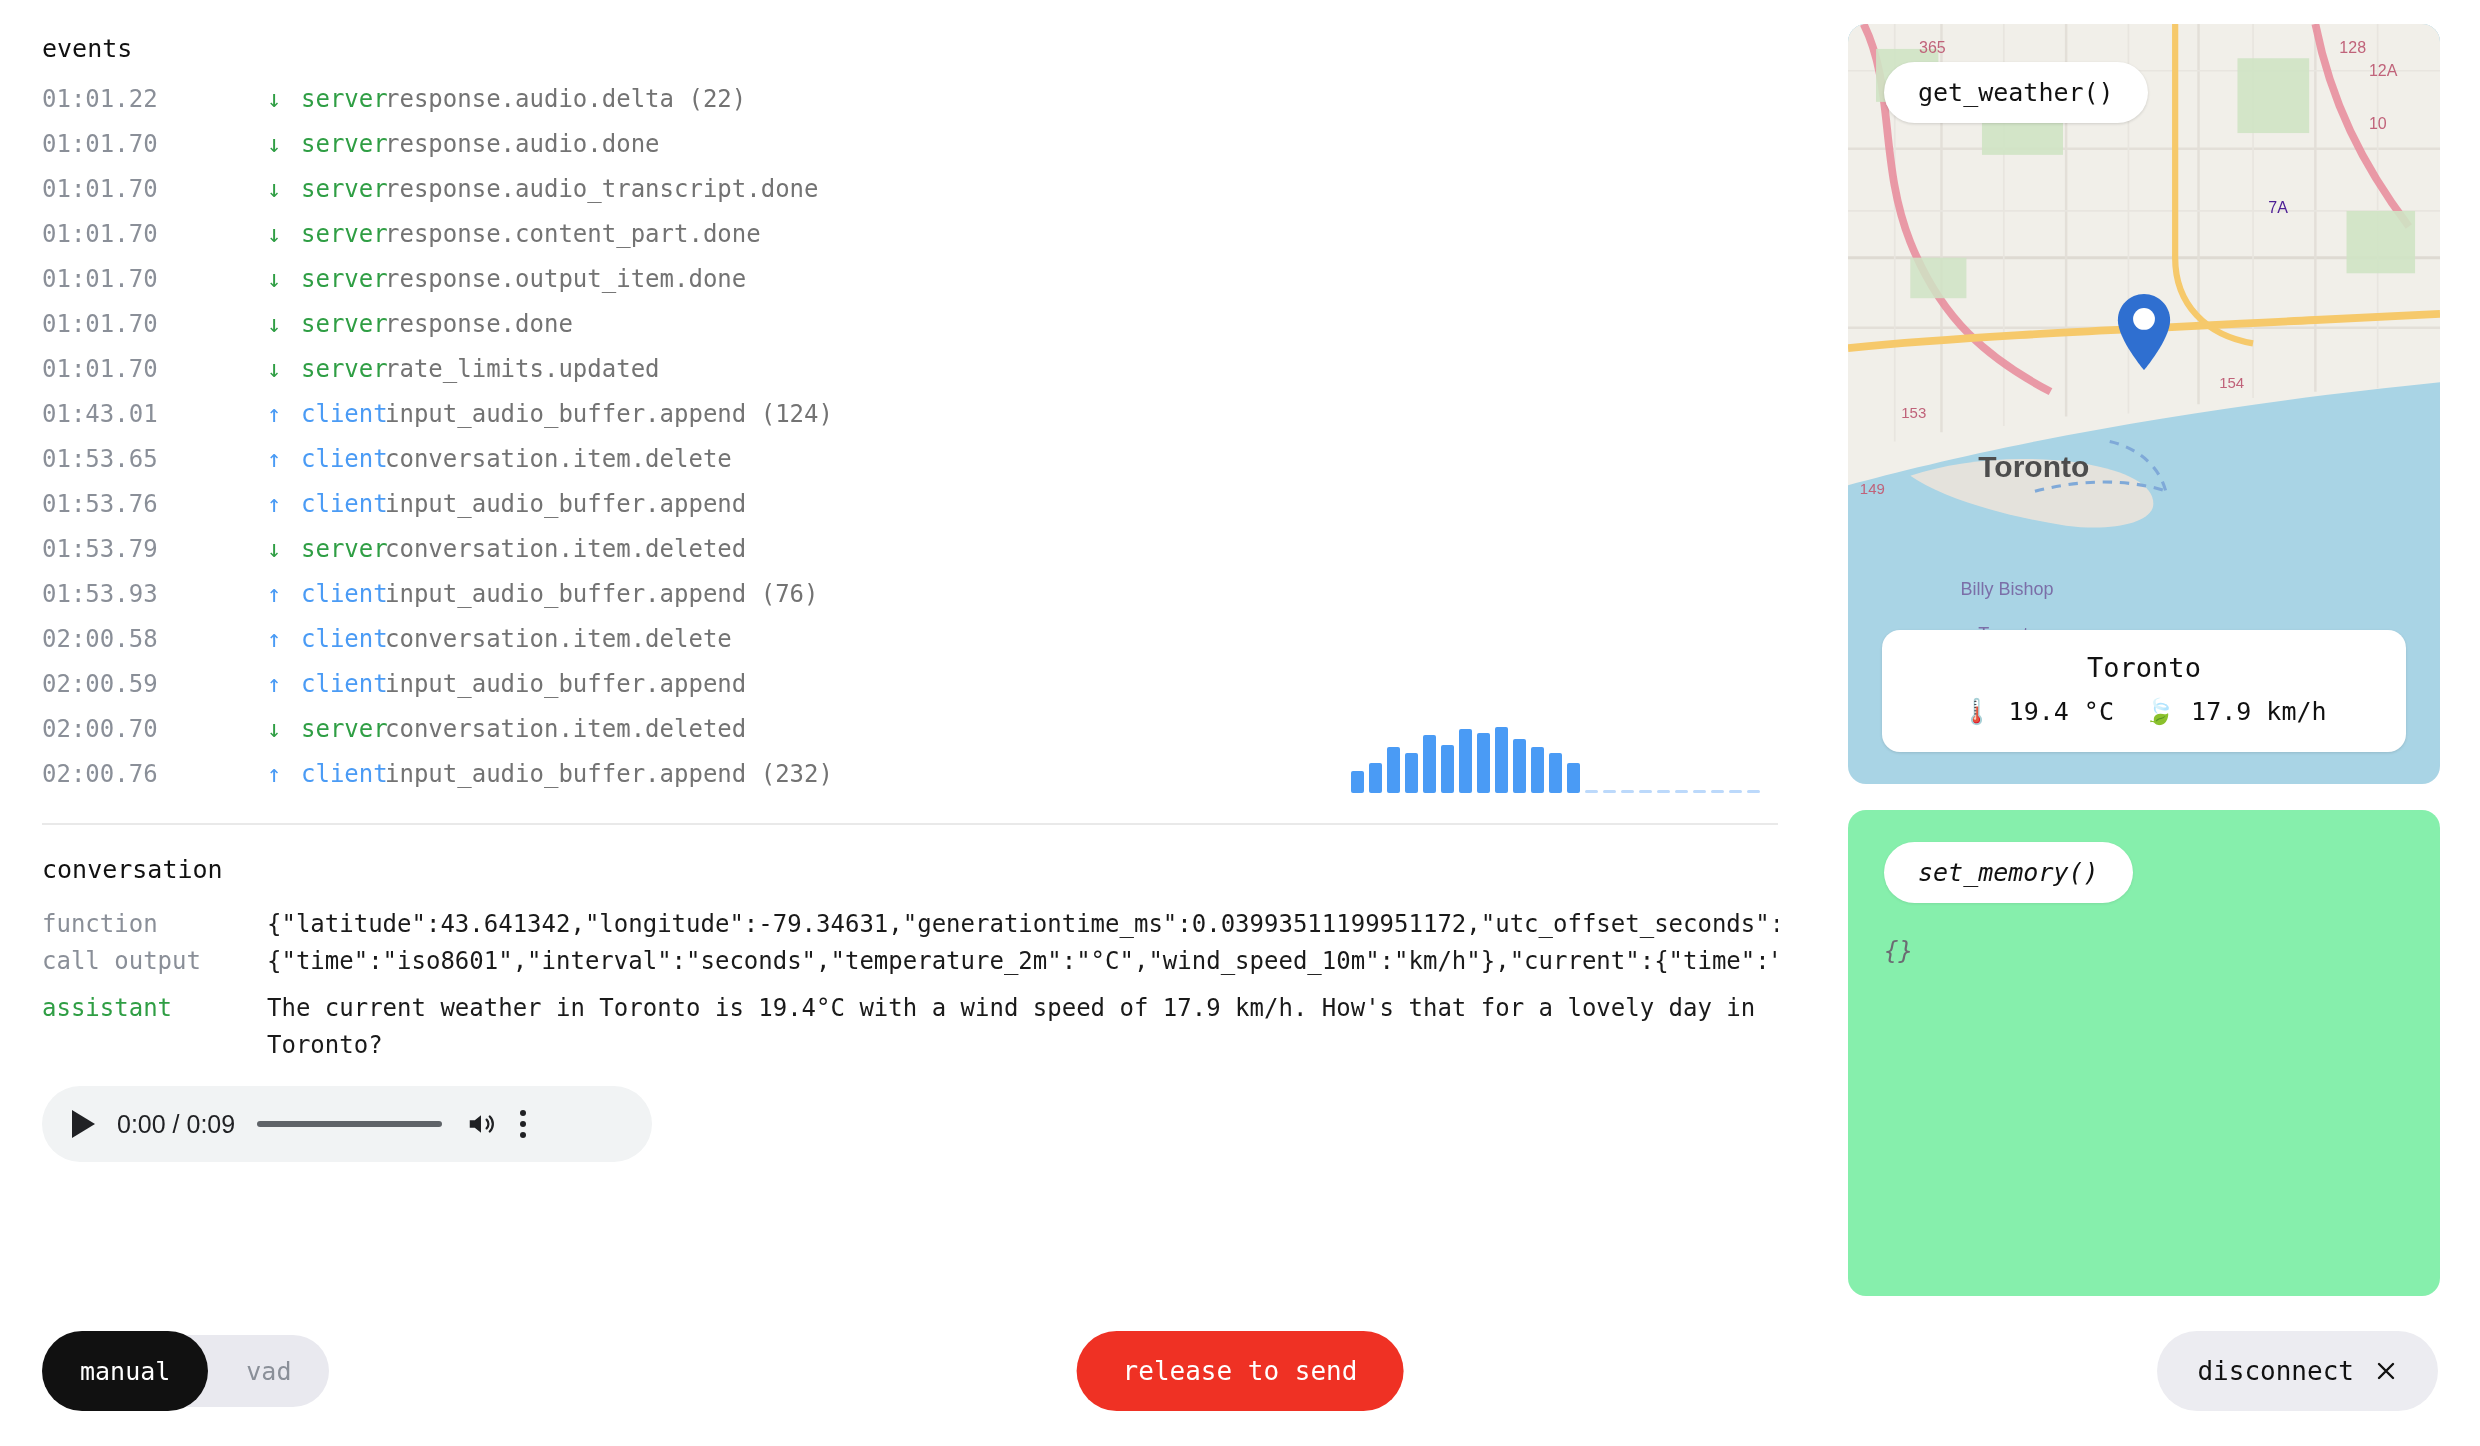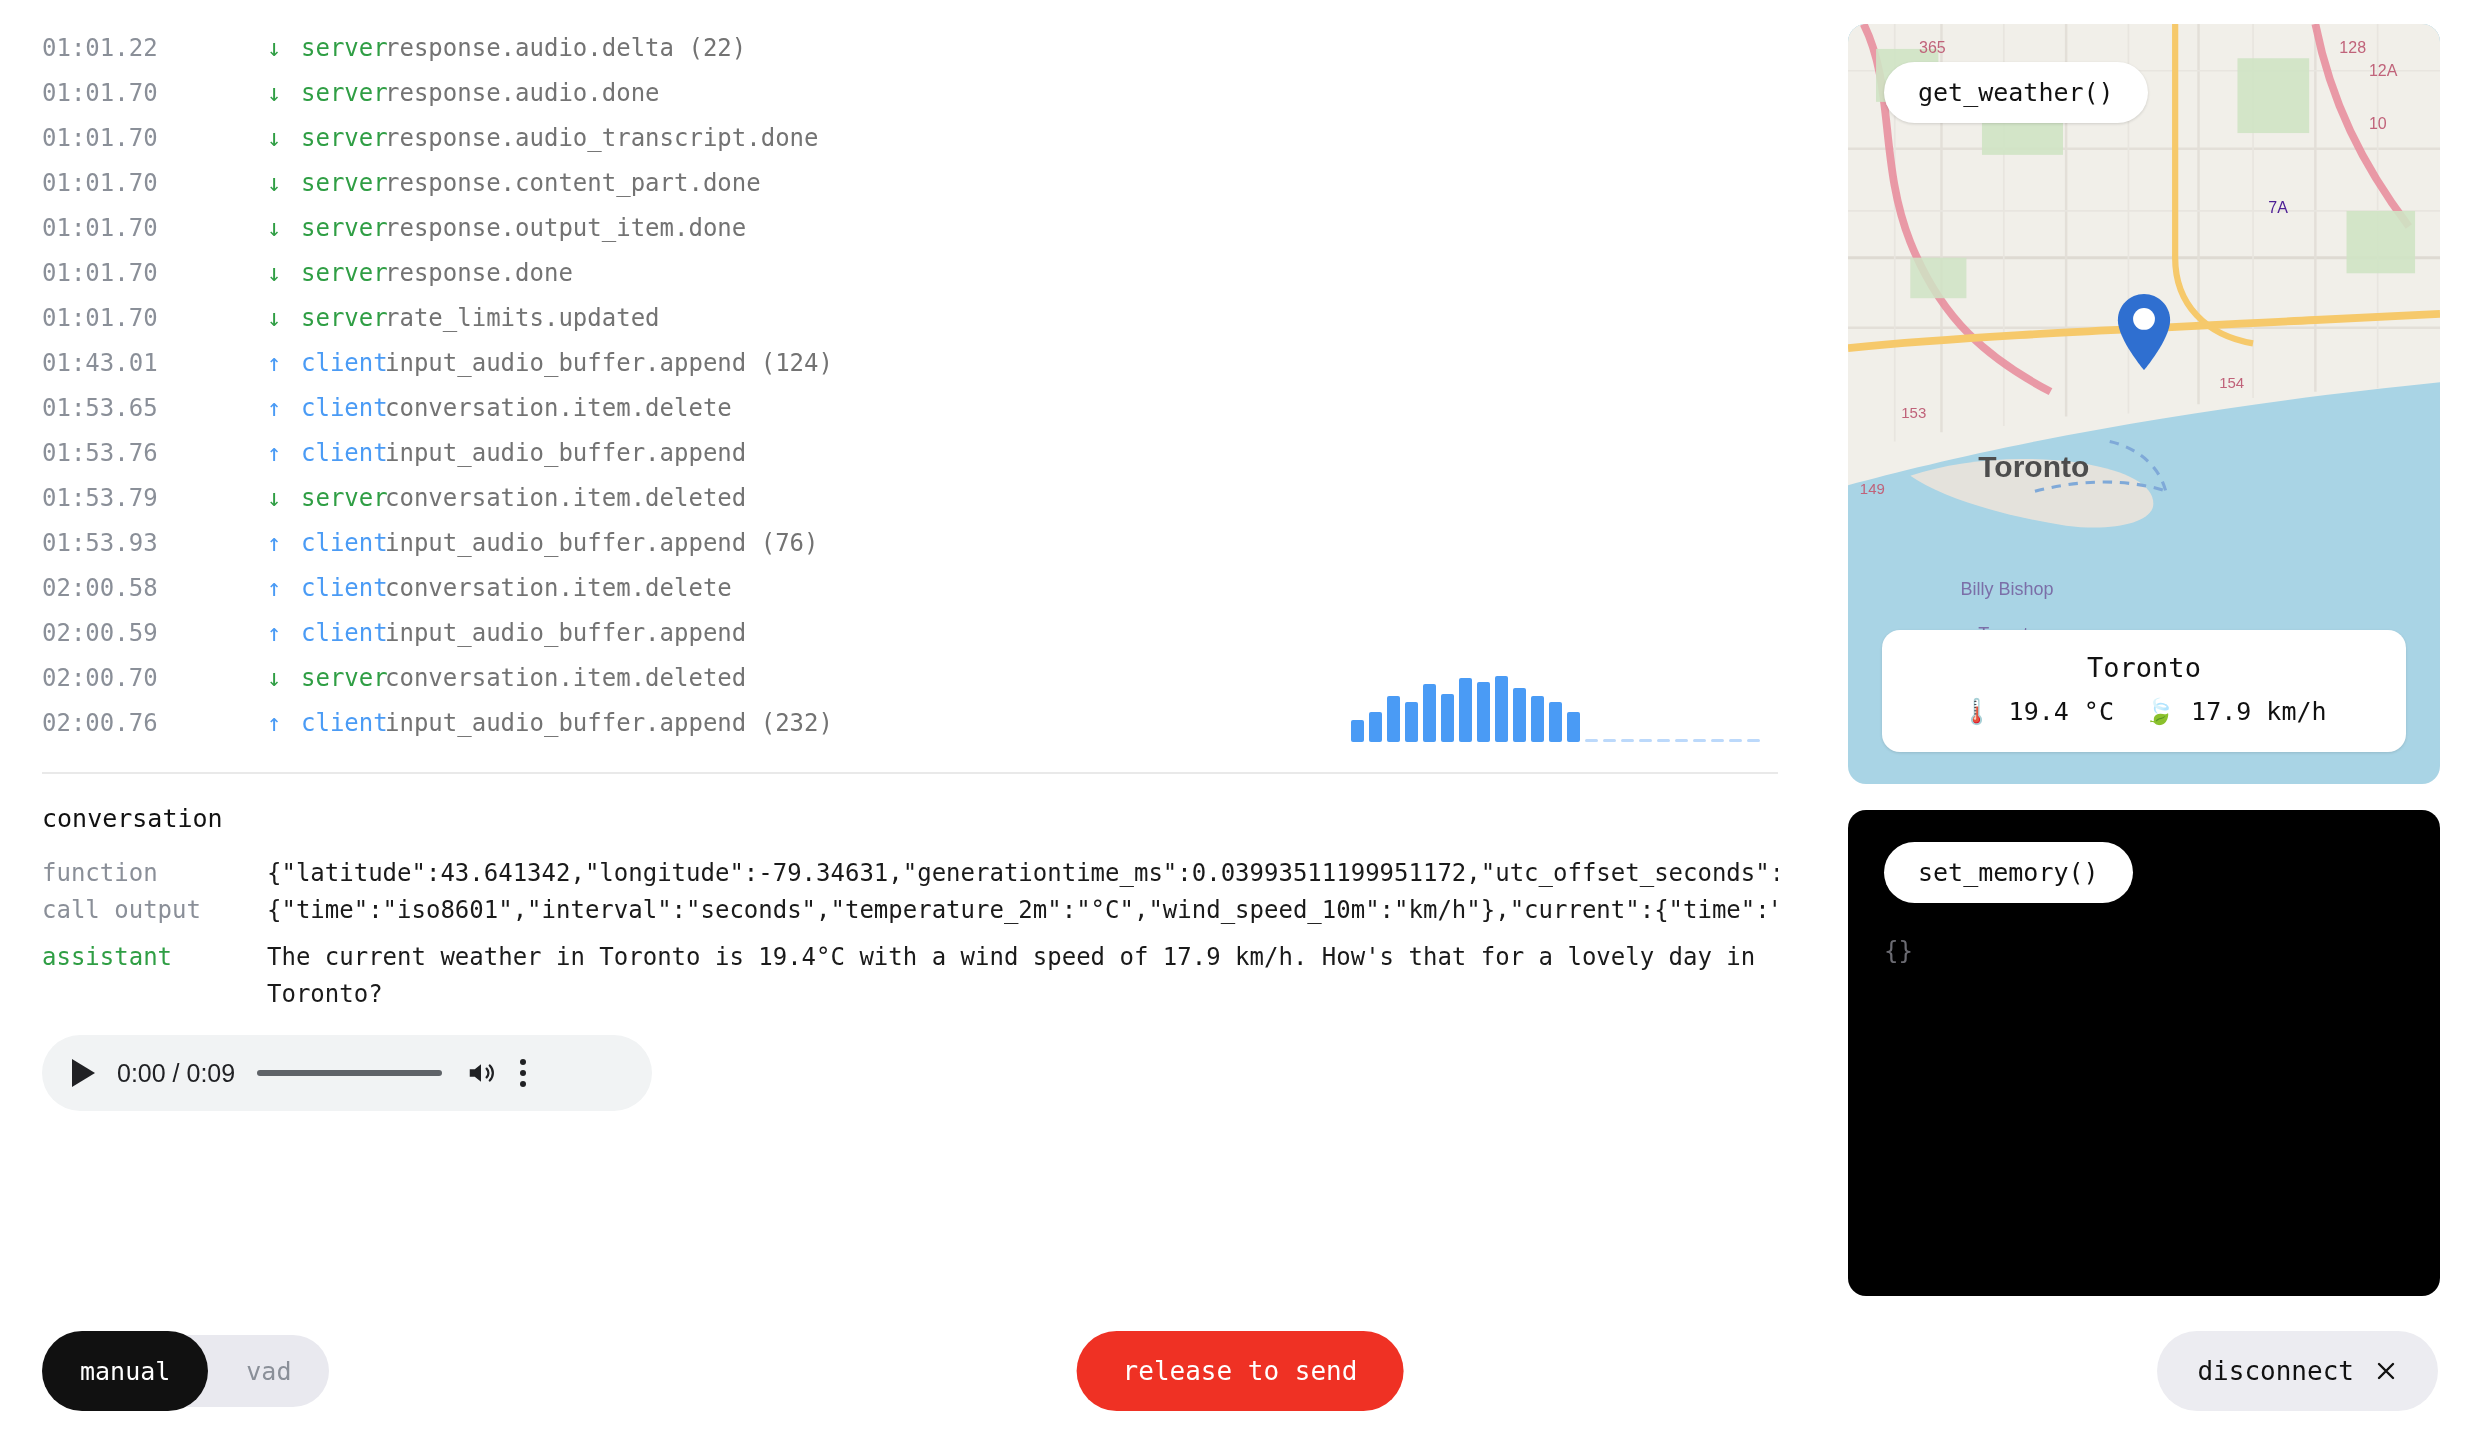--- a/index.html
+++ b/index.html
@@ -93,22 +93,22 @@
     background: #fff; border-radius: 18px; padding: 22px 0 26px;
     text-align: center; box-shadow: 0 1px 3px rgba(0,0,0,.12);
   }
   .weather-city { font-size: 27px; color: #111; margin-bottom: 14px; }
   .weather-vals { font-size: 25px; color: #111; display: flex; align-items: center; justify-content: center; gap: 16px; }
   .weather-vals .unit { margin-right: 14px; }
   .map-pin { position: absolute; left: 50%; top: 46%; transform: translate(-50%,-100%); }
   .map-label { position: absolute; font-family: "Liberation Sans", sans-serif; color: #5b5b5b; pointer-events: none; }
 
   .card-memory {
-    flex: 1 1 auto; background: #000000; border-radius: 18px;
-    padding: 32px 36px; position: relative; min-height: 0;
+    flex: 1 1 auto; background: #86efac; border-radius: 18px;
+    padding: 32px 36px; position: relative; min-height: 0; font-style: italic;
   }
   .mem-fn-pill { padding: 16px 34px; box-shadow: 0 1px 3px rgba(0,0,0,.08); }
   .mem-json { margin-top: 34px; font-size: 24px; color: #6b6b72; }
 
   
   .bottombar {
     height: 150px; flex: 0 0 150px;
     display: flex; align-items: center; padding: 0 42px;
     position: relative;
   }
@@ -138,20 +138,21 @@
 <body>
 
 <div class="app">
 
 
   <div class="body">
 
     <div class="left">
 
       <div class="events-pane">
+        <div class="section-label">events</div>
         <div id="events-list">
             <div class="event-row dir-server">
               <span class="ev-time">01:01.22</span>
               <span class="ev-arrow">↓</span>
               <span class="ev-source">server</span>
               <span class="ev-name">response.audio.delta (22)</span>
             </div>
             <div class="event-row dir-server">
               <span class="ev-time">01:01.70</span>
               <span class="ev-arrow">↓</span>

